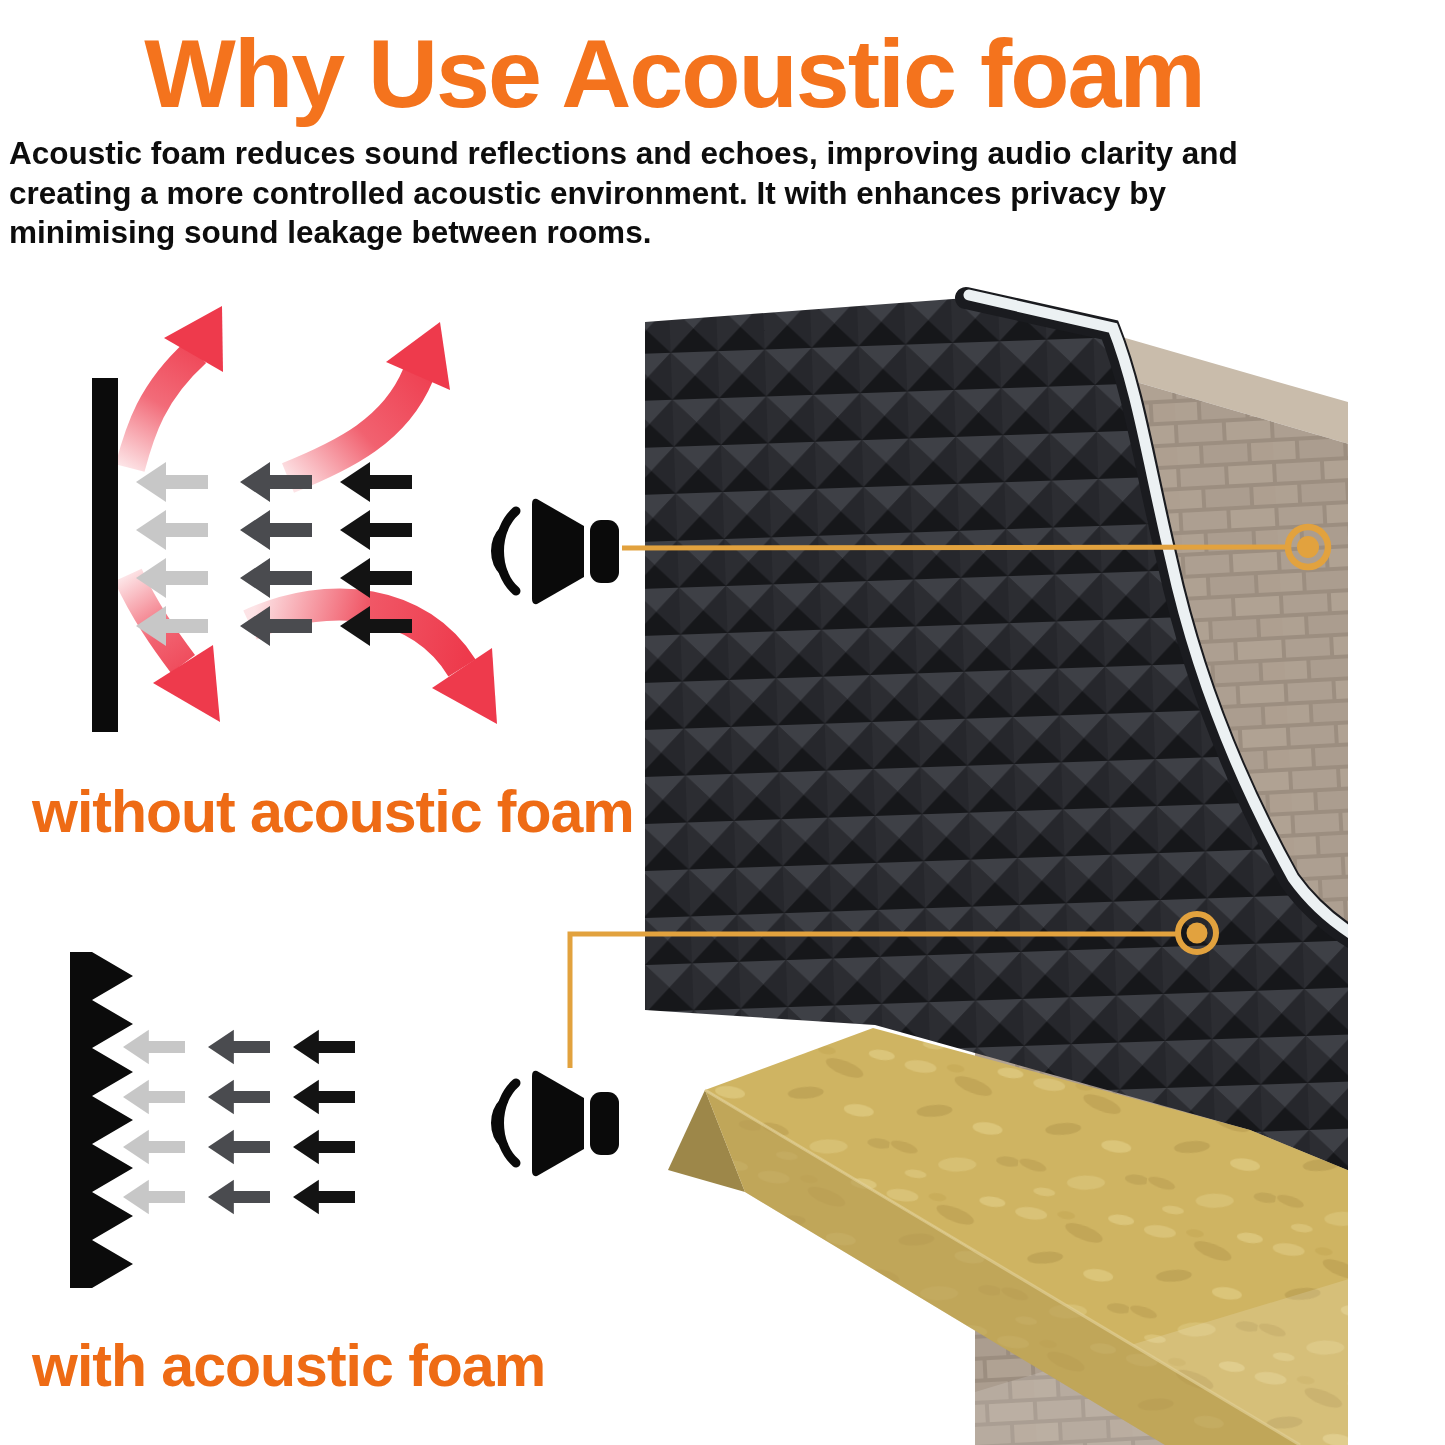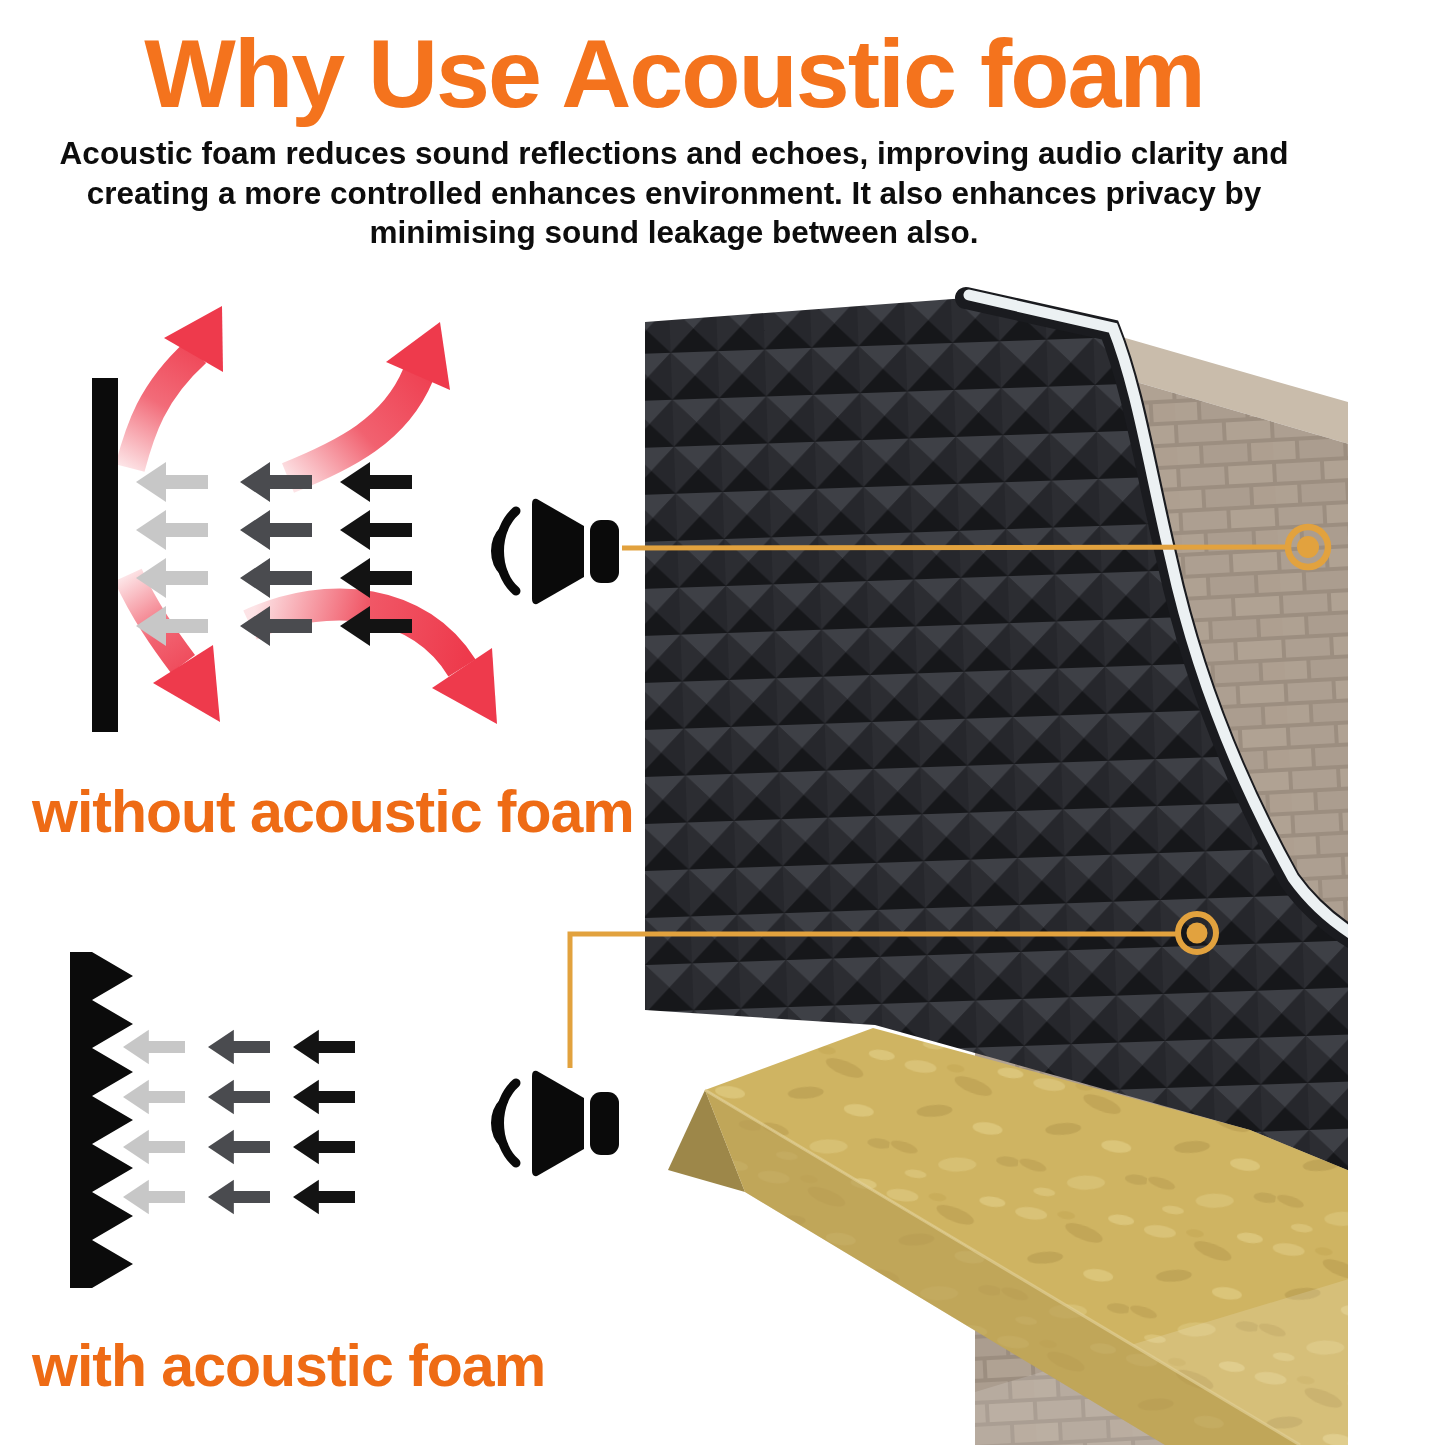--- a/index.html
+++ b/index.html
@@ -21,21 +21,21 @@
     font-family:"Liberation Sans","DejaVu Sans",sans-serif;
   }
   .title{
     position:absolute;top:18px;left:0;width:100%;
     text-align:center;
     font-size:97px;font-weight:800;letter-spacing:-2px;
     color:var(--title-orange);
   }
   .desc{
     position:absolute;top:134px;left:50%;transform:translateX(-50%);
-    width:1330px;text-align:center;
+    width:1330px;
     font-size:31.5px;font-weight:700;line-height:1.26;
     color:var(--text-black);
   }
   .diagram-label{
     position:absolute;left:32px;
     font-size:59px;font-weight:700;letter-spacing:-1px;
     color:var(--label-orange);
     white-space:nowrap;
   }
   #label-without{top:778px;}
@@ -48,22 +48,22 @@
   .spk-wave{stroke:#0a0a0a;fill:none;stroke-linecap:round;}
 </style>
 </head>
 <body>
 
 <div id="canvas">
 
   <div class="title">Why Use Acoustic foam</div>
   <div class="desc">
     <div>Acoustic foam reduces sound reflections and echoes, improving audio clarity and</div>
-    <div>creating a more controlled enhances environment. It also enhances privacy by</div>
-    <div>minimising sound leakage between also.</div>
+    <div>creating a more controlled acoustic environment. It with enhances privacy by</div>
+    <div>minimising sound leakage between rooms.</div>
   </div>
 
   <svg width="1445" height="1445" viewBox="0 0 1445 1445">
     <defs>
       <symbol id="blockArrow" viewBox="0 0 72 40">
         <polygon points="0,20 30,0 30,13 72,13 72,27 30,27 30,40"></polygon>
       </symbol>
 
       <pattern id="brick" width="96" height="44" patternUnits="userSpaceOnUse" patternTransform="rotate(-3)">
         <rect width="96" height="44" fill="#9C8E80"></rect>

